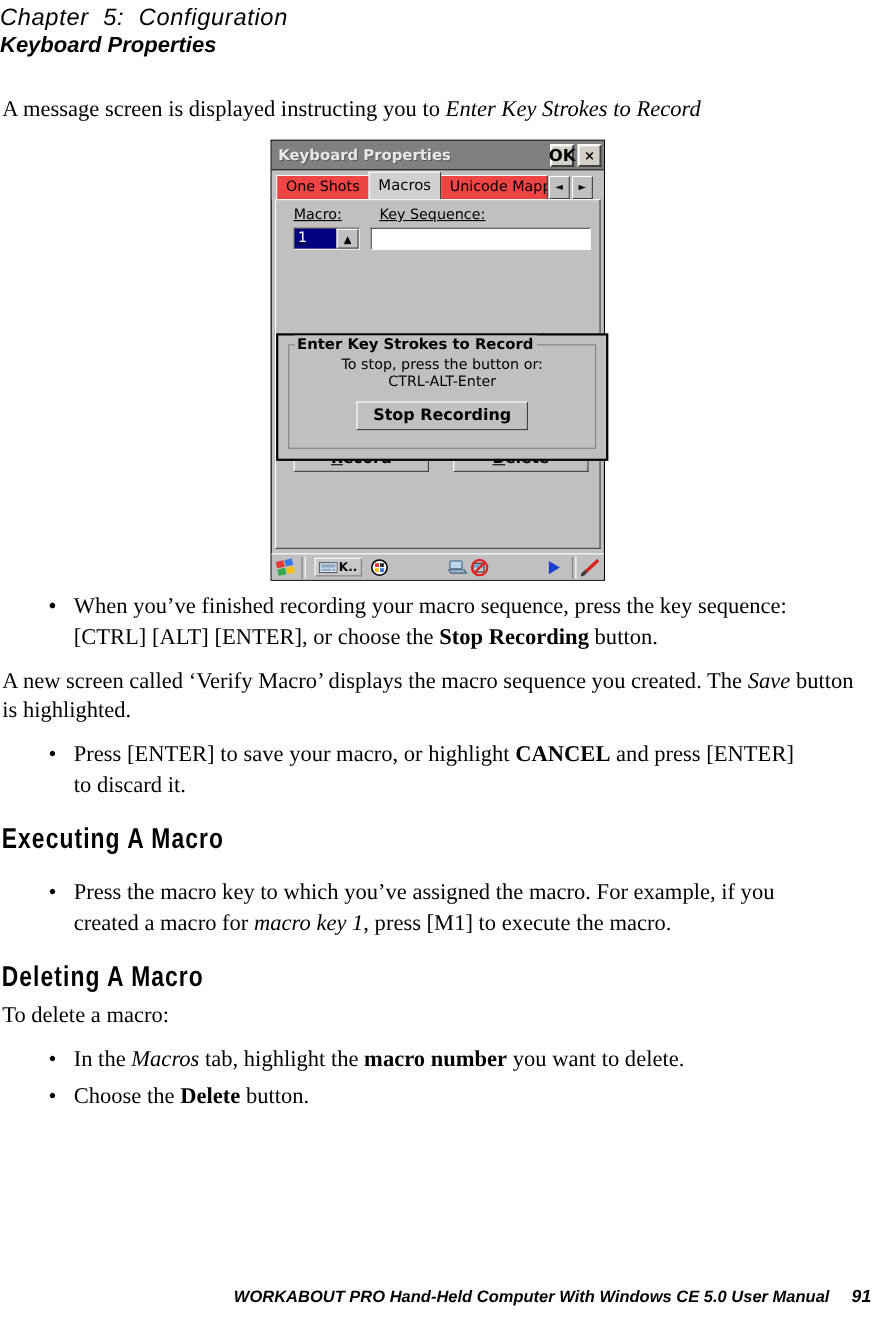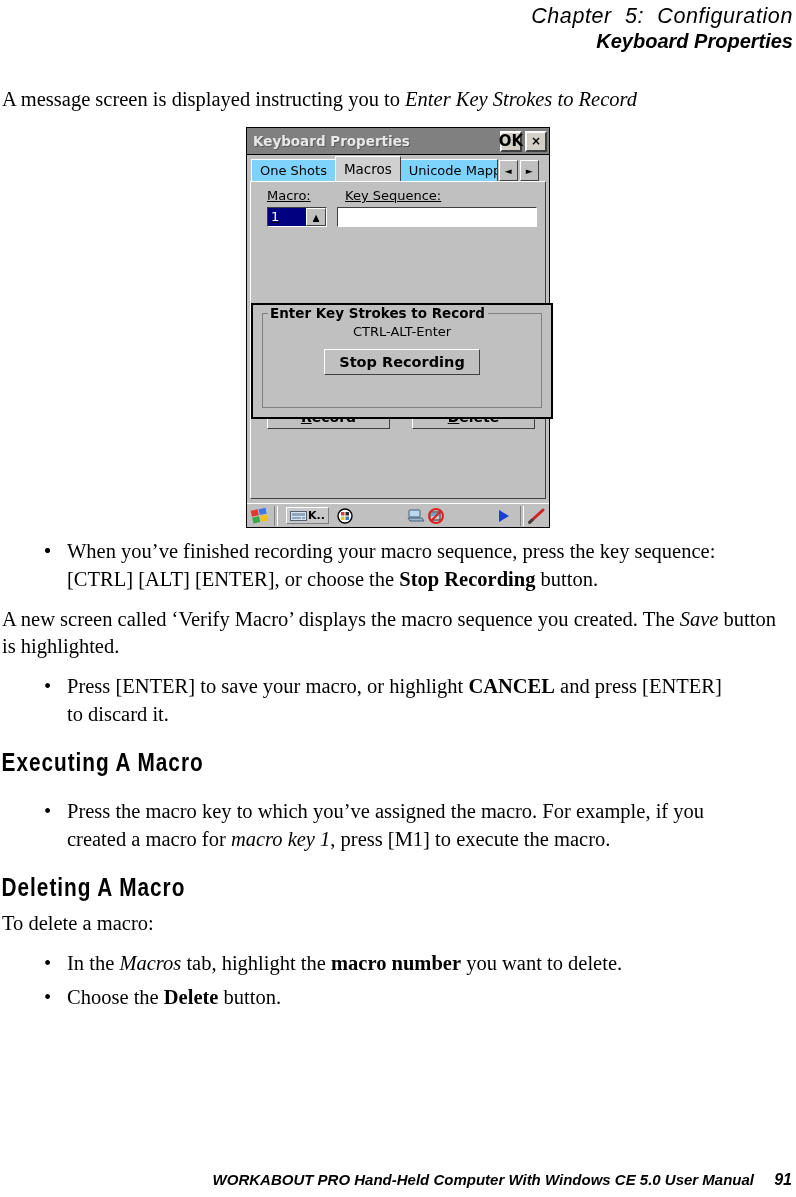--- a/index.html
+++ b/index.html
@@ -15,21 +15,21 @@
     color: #000000;
     overflow: hidden;
   }
 
   
   .page-header {
     position: absolute;
     top: 0;
     left: 0;
     width: 796px;
-    text-align: right;
+    text-align: left;
     padding-top: 3px;
   }
   .hdr-chapter {
     font-family: "Liberation Sans", sans-serif;
     font-style: italic;
     font-size: 21.5px;
     letter-spacing: 0.6px;
     padding-right: 3px;
     line-height: 26px;
     white-space: pre;
@@ -159,21 +159,21 @@
     display: flex;
     align-items: flex-end;
     height: 26px;
     padding: 4px 2px 0 4px;
     box-sizing: border-box;
     background: #c0c0c0;
   }
   .tab {
     height: 22px;
     padding: 0 8px;
-    background: #7dd3fc;
+    background: #ef4444;
     border-top: 1.5px solid #ffffff;
     border-left: 1.5px solid #ffffff;
     border-right: 1.5px solid #404040;
     box-sizing: border-box;
     display: flex;
     align-items: center;
     font-size: 13px;
     white-space: nowrap;
     margin-right: -1px;
     overflow: hidden;
@@ -539,20 +539,21 @@
           </div>
         <div class="ce-btn">
             <span class="udl">D</span>
             <span>elete</span>
           </div>
       </div>
 
       <div class="record-dialog">
         <div class="groupbox">
           <div class="groupbox-title">Enter Key Strokes to Record</div>
+          <div class="gb-line1">To stop, press the button or:</div>
           <div class="gb-line2">CTRL-ALT-Enter</div>
           <div class="stop-btn-wrap">
             <div class="stop-btn">Stop Recording</div>
           </div>
         </div>
       </div>
     </div>
 
     <div class="taskbar">
       <span class="start-flag">

